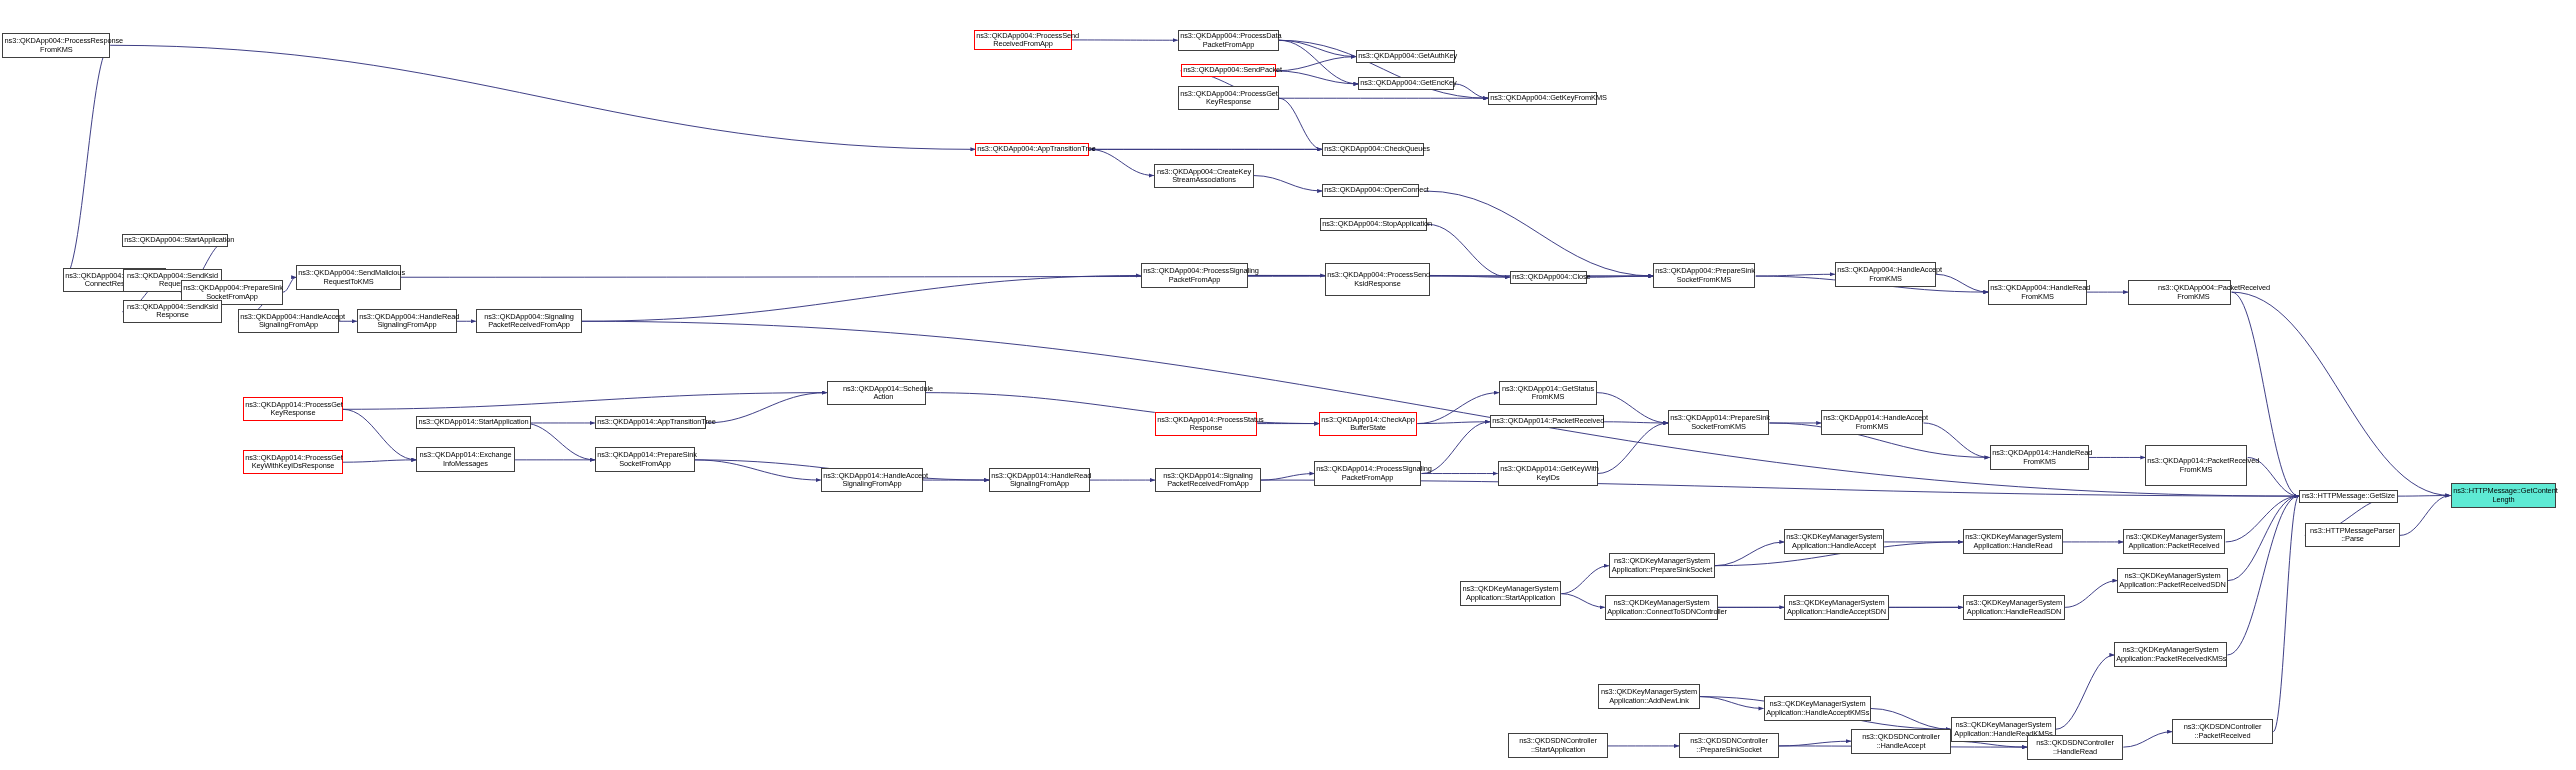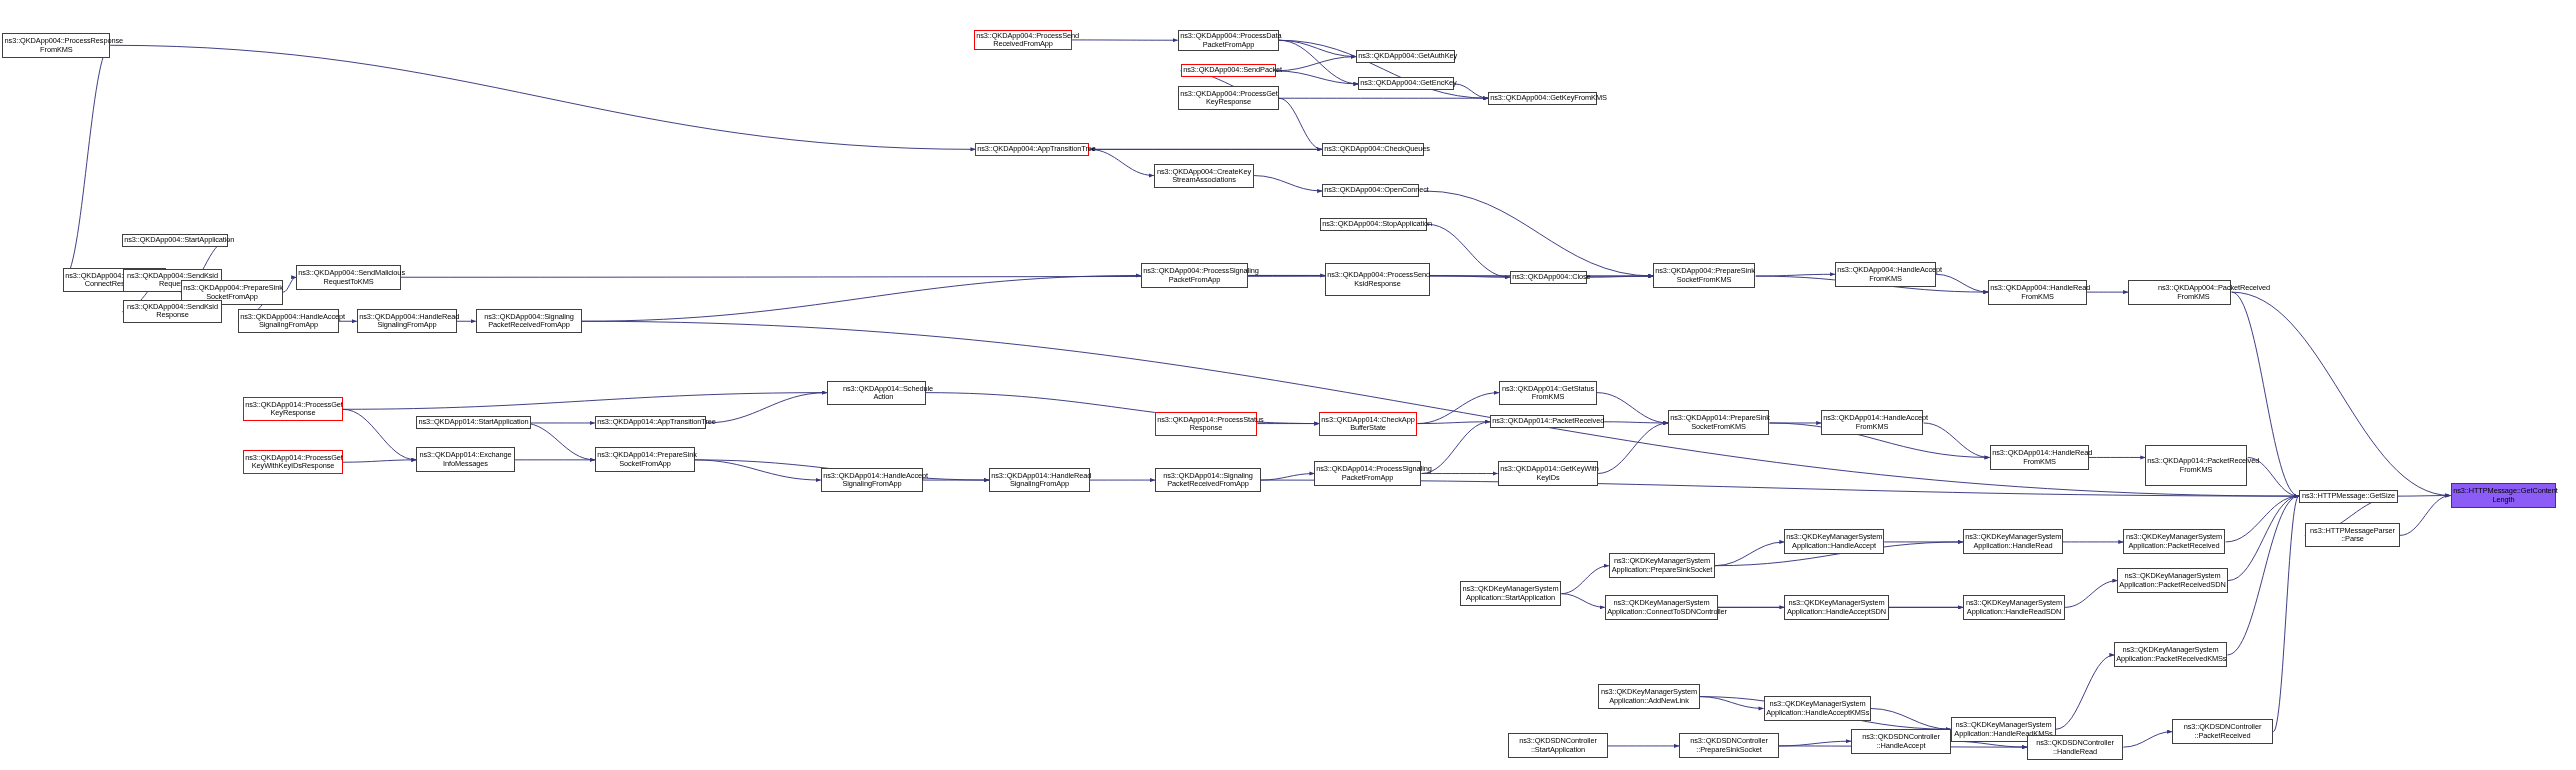--- a/index.html
+++ b/index.html
@@ -30,21 +30,21 @@
     justify-content:center;
     text-align:center;
     line-height:1.12;
     font-size:7.4px;
     letter-spacing:-0.1px;
     padding:0.6px 1.2px;
     white-space:pre-line;
     z-index:5;
   }
   .node.red{ border:0.6px solid #ff0000; }
-  .node.target{ background:#8b5cf6; border:0.6px solid #404040; }
+  .node.target{ background:#5eead4; border:0.6px solid #404040; }
   .node span{ display:block; width:100%; }
 </style>
 </head>
 <body>
 
 <div id="canvas">
   <svg id="edges" xmlns="http://www.w3.org/2000/svg" viewBox="0 0 4331 1296">
     <defs>
       <marker id="arrow" markerWidth="9" markerHeight="7" refX="8.5" refY="3.5" orient="auto" markerUnits="userSpaceOnUse">
         <path d="M0,0 L9,3.5 L0,7 z" fill="#36367f"></path>

